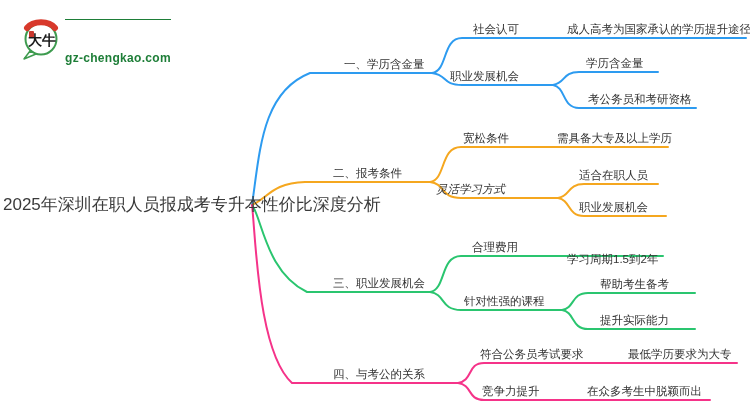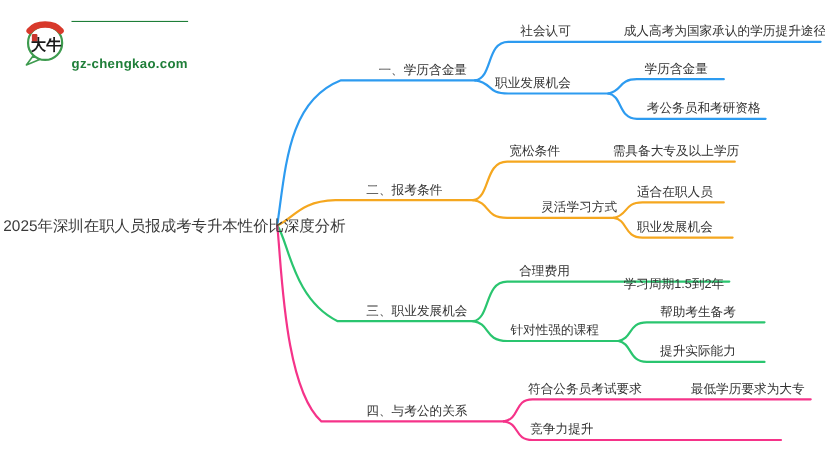--- a/index.html
+++ b/index.html
@@ -5,21 +5,21 @@
   html,body{margin:0;padding:0;background:#fff;}
   .stage{
     position:relative;width:750px;height:410px;background:#fff;overflow:hidden;
     font-family:"Liberation Sans","DejaVu Sans",sans-serif;
   }
   .lines{position:absolute;left:0;top:0;width:750px;height:410px;}
   .lines path{fill:none;stroke-width:2;stroke-linecap:round;}
   .node{
     position:absolute;white-space:nowrap;color:#333;font-size:11.5px;line-height:14px;
   }
-  .central{font-size:14px;color:#3a3a3a;}
+  .central{font-size:17px;color:#3a3a3a;}
   
   .logo{position:absolute;left:20px;top:12px;display:flex;align-items:flex-start;gap:5px;}
   .logo-badge{display:block;}
   .logo-text{padding-top:5px;}
   .logo-title{color:#1E7E38;font-weight:bold;font-size:15px;line-height:17px;letter-spacing:1px;}
   .logo-divider{border-top:1px solid #1E7E38;margin:2px 0 1px 0;}
   .logo-url{color:#1E7E38;font-weight:bold;font-size:12px;line-height:13px;letter-spacing:0.3px;margin-top:32px;}
 </style>
 </head>
 <body>
@@ -70,29 +70,30 @@
   <div class="node" style="left:333px;top:57px;margin-left:11px;">一、学历含金量</div>
   <div class="node" style="left:473px;top:22px;">社会认可</div>
   <div class="node" style="left:567px;top:22px;">成人高考为国家承认的学历提升途径</div>
   <div class="node" style="left:450px;top:69px;">职业发展机会</div>
   <div class="node" style="left:586px;top:56px;">学历含金量</div>
   <div class="node" style="left:588px;top:92px;">考公务员和考研资格</div>
 
   <div class="node" style="left:333px;top:166px;">二、报考条件</div>
   <div class="node" style="left:463px;top:131px;">宽松条件</div>
   <div class="node" style="left:557px;top:131px;">需具备大专及以上学历</div>
-  <div class="node" style="left:492px;top:182px;">灵活学习方式</div>
+  <div class="node" style="left:436px;top:182px;font-style:italic;">灵活学习方式</div>
   <div class="node" style="left:579px;top:168px;">适合在职人员</div>
   <div class="node" style="left:579px;top:200px;">职业发展机会</div>
 
   <div class="node" style="left:333px;top:276px;">三、职业发展机会</div>
   <div class="node" style="left:472px;top:240px;">合理费用</div>
   <div class="node" style="left:567px;top:240px;margin-top:12px;">学习周期1.5到2年</div>
   <div class="node" style="left:464px;top:294px;">针对性强的课程</div>
   <div class="node" style="left:600px;top:277px;">帮助考生备考</div>
   <div class="node" style="left:600px;top:313px;">提升实际能力</div>
 
   <div class="node" style="left:333px;top:367px;">四、与考公的关系</div>
   <div class="node" style="left:480px;top:347px;">符合公务员考试要求</div>
   <div class="node" style="left:628px;top:347px;">最低学历要求为大专</div>
   <div class="node" style="left:482px;top:384px;">竞争力提升</div>
+  <div class="node" style="left:587px;top:384px;">在众多考生中脱颖而出</div>
 
 </div>
 
 </body></html>

